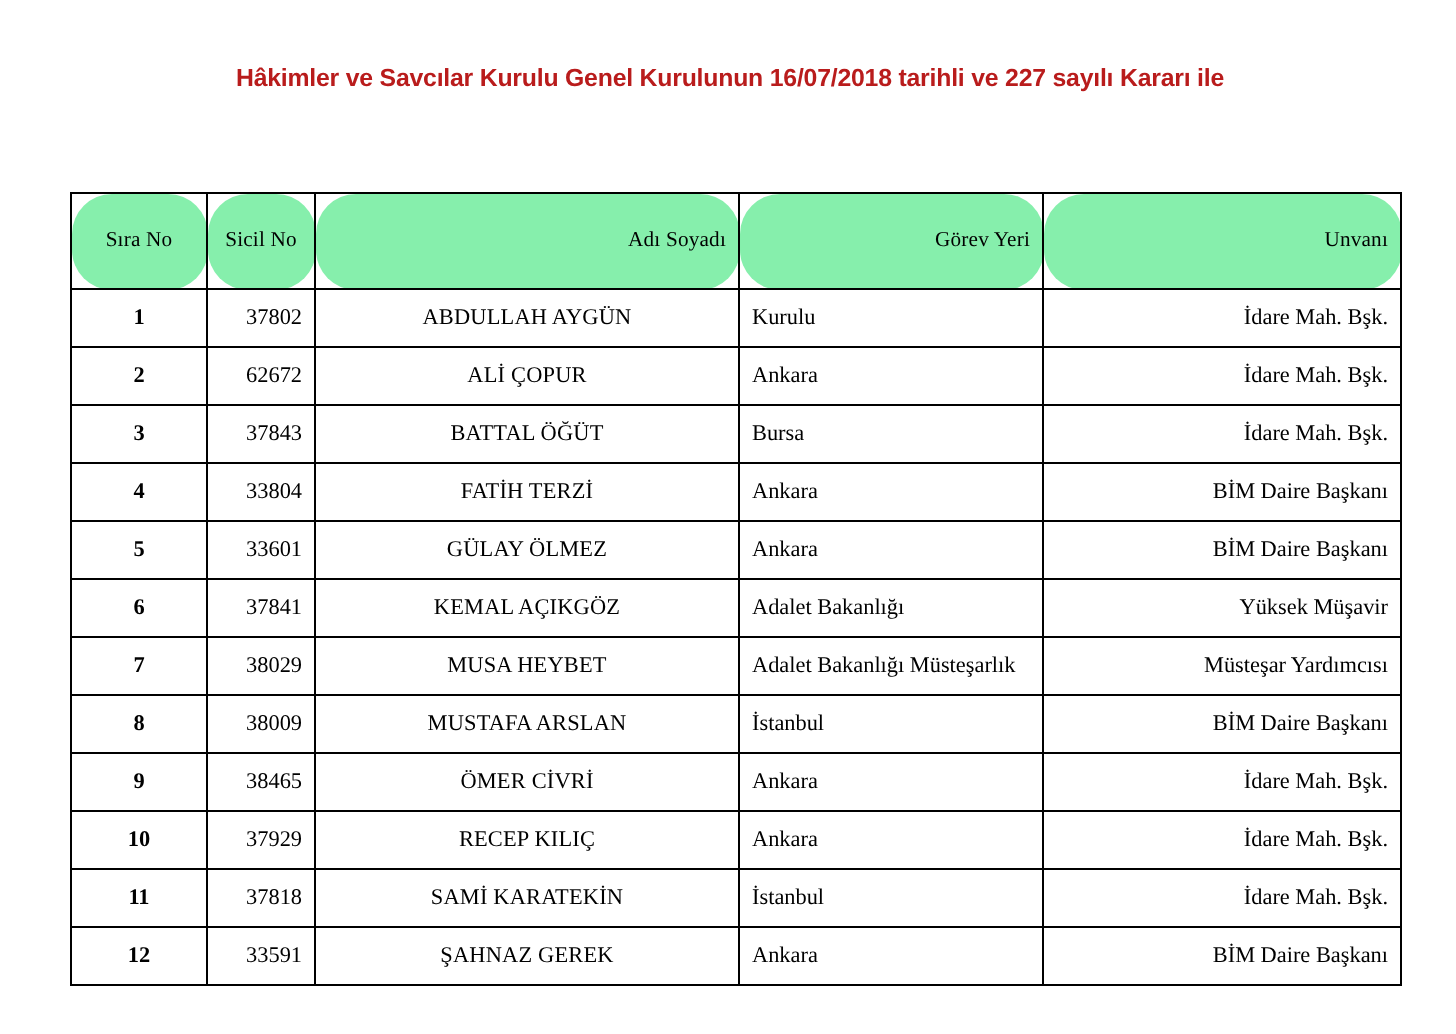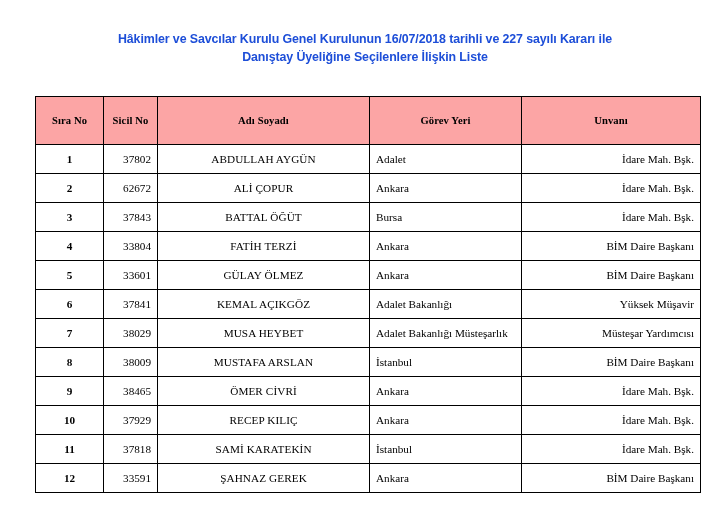--- a/index.html
+++ b/index.html
@@ -28,21 +28,21 @@
     position: absolute;
     left: 60px;
     top: 30px;
     width: 610px;
     text-align: center;
     font-family: "Liberation Sans", "DejaVu Sans", sans-serif;
     font-weight: bold;
     font-size: 12.4px;
     line-height: 18px;
     letter-spacing: -0.1px;
-    color: #1d4ed8;
+    color: #b91c1c;
   }
   .doc-title .line { display: block; white-space: nowrap; }
 
   
   .table-wrap {
     position: absolute;
     left: 35px;
     top: 96px;
     width: 665px;
   }
@@ -62,29 +62,30 @@
 
   table.list th,
   table.list td {
     border: 1.6px solid #000000;
     padding: 0 6px;
     font-size: 11.2px;
     vertical-align: middle;
   }
 
   table.list thead th {
-    background: #fca5a5;
+    background: #86efac;
     height: 48px;
     font-family: "Liberation Serif", "DejaVu Serif", serif;
-    font-weight: bold;
+    font-weight: normal;
     font-size: 10.6px;
     letter-spacing: 0.1px;
+    border-radius: 20px;
   }
   th.h-sira, th.h-sicil { text-align: center; }
-  th.h-ad, th.h-gorev, th.h-unvan { text-align: center; padding-left: 7px; }
+  th.h-ad, th.h-gorev, th.h-unvan { text-align: right; padding-left: 7px; }
 
   table.list tbody td {
     height: 29px;
     background: #ffffff;
   }
   td.t-sira {
     text-align: center;
     font-weight: bold;
     font-size: 11.4px;
   }
@@ -109,21 +110,20 @@
     font-size: 10.9px;
   }
 </style>
 </head>
 <body>
 
 <div class="page">
 
   <div class="doc-title">
     <span class="line">Hâkimler ve Savcılar Kurulu Genel Kurulunun 16/07/2018 tarihli ve 227 sayılı Kararı ile</span>
-    <span class="line">Danıştay Üyeliğine Seçilenlere İlişkin Liste</span>
   </div>
 
   <div class="table-wrap">
     <table class="list">
       <colgroup>
         <col class="c-sira">
         <col class="c-sicil">
         <col class="c-ad">
         <col class="c-gorev">
         <col class="c-unvan">
@@ -135,21 +135,21 @@
           <th class="h-ad">Adı Soyadı</th>
           <th class="h-gorev">Görev Yeri</th>
           <th class="h-unvan">Unvanı</th>
         </tr>
       </thead>
       <tbody id="table-body">
           <tr>
             <td class="t-sira">1</td>
             <td class="t-sicil">37802</td>
             <td class="t-ad">ABDULLAH AYGÜN</td>
-            <td class="t-gorev">Adalet</td>
+            <td class="t-gorev">Kurulu</td>
             <td class="t-unvan">İdare Mah. Bşk.</td>
           </tr>
           <tr>
             <td class="t-sira">2</td>
             <td class="t-sicil">62672</td>
             <td class="t-ad">ALİ ÇOPUR</td>
             <td class="t-gorev">Ankara</td>
             <td class="t-unvan">İdare Mah. Bşk.</td>
           </tr>
           <tr>

